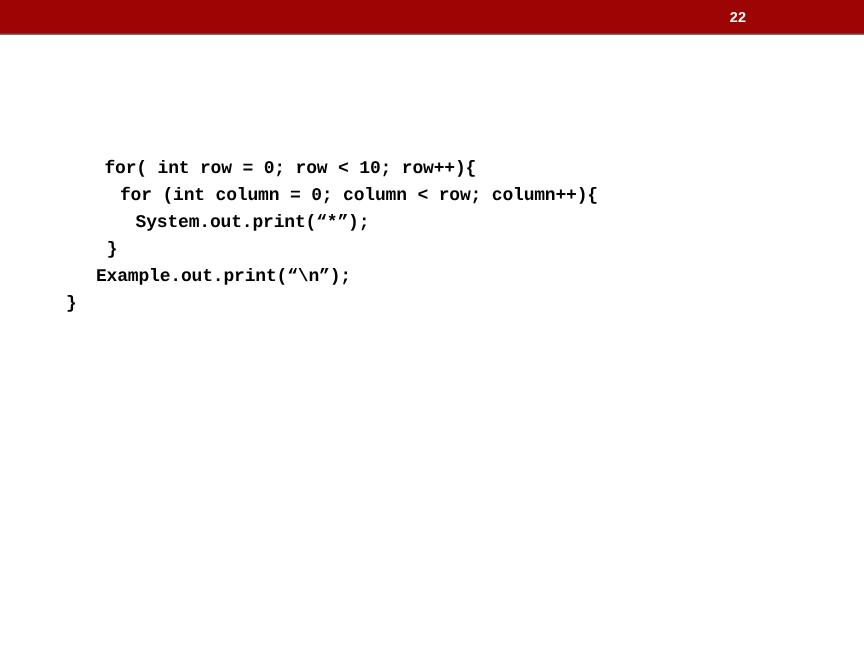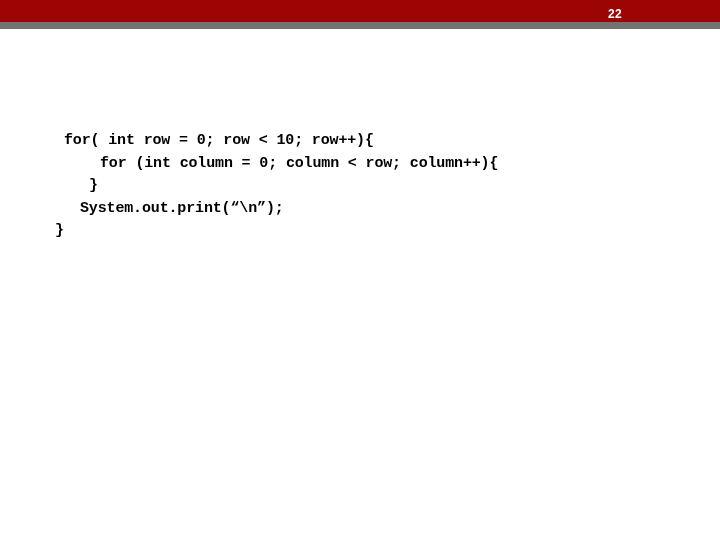--- a/index.html
+++ b/index.html
@@ -26,21 +26,21 @@
   }
 
   
   .header-bar {
     position: absolute;
     top: 0;
     left: 0;
     width: 720px;
     height: 29px;
     background: #9c0503;
-    border-bottom: 7px solid #737373;
+    border-bottom: 1px solid #737373;
     box-sizing: border-box;
   }
 
   .page-number {
     position: absolute;
     top: 6px;
     right: 98px;
     font-family: "Liberation Sans", sans-serif;
     font-size: 12px;
     font-weight: bold;
@@ -86,20 +86,21 @@
 <body>
 
 <div class="slide">
 
   <div class="header-bar" style="background: rgb(156, 5, 3);">
     <div class="page-number">22</div>
   </div>
 
 
   <div class="code-block">
-    <div class="code-line" style="padding-left: 64px; color: rgb(0, 0, 0);">for( int row = 0; row &lt; 10; row++){</div>
+    <div class="code-line" style="padding-left: 87px; color: rgb(0, 0, 0);">for( int row = 0; row &lt; 10; row++){</div>
     <div class="code-line" style="padding-left: 100px; color: rgb(0, 0, 0);">for (int column = 0; column &lt; row; column++){</div>
+    <div class="code-line" style="padding-left: 113px; color: rgb(0, 0, 0);">System.out.print(“*”);</div>
     <div class="code-line" style="padding-left: 89px; color: rgb(0, 0, 0);">}</div>
-    <div class="code-line" style="padding-left: 80px; color: rgb(0, 0, 0);">System.out.print(“\n”);</div>
+    <div class="code-line" style="padding-left: 80px; color: rgb(0, 0, 0);">Example.out.print(“\n”);</div>
     <div class="code-line" style="padding-left: 55px; color: rgb(0, 0, 0);">}</div>
   </div>
 
 </div>
 
 </body></html>

